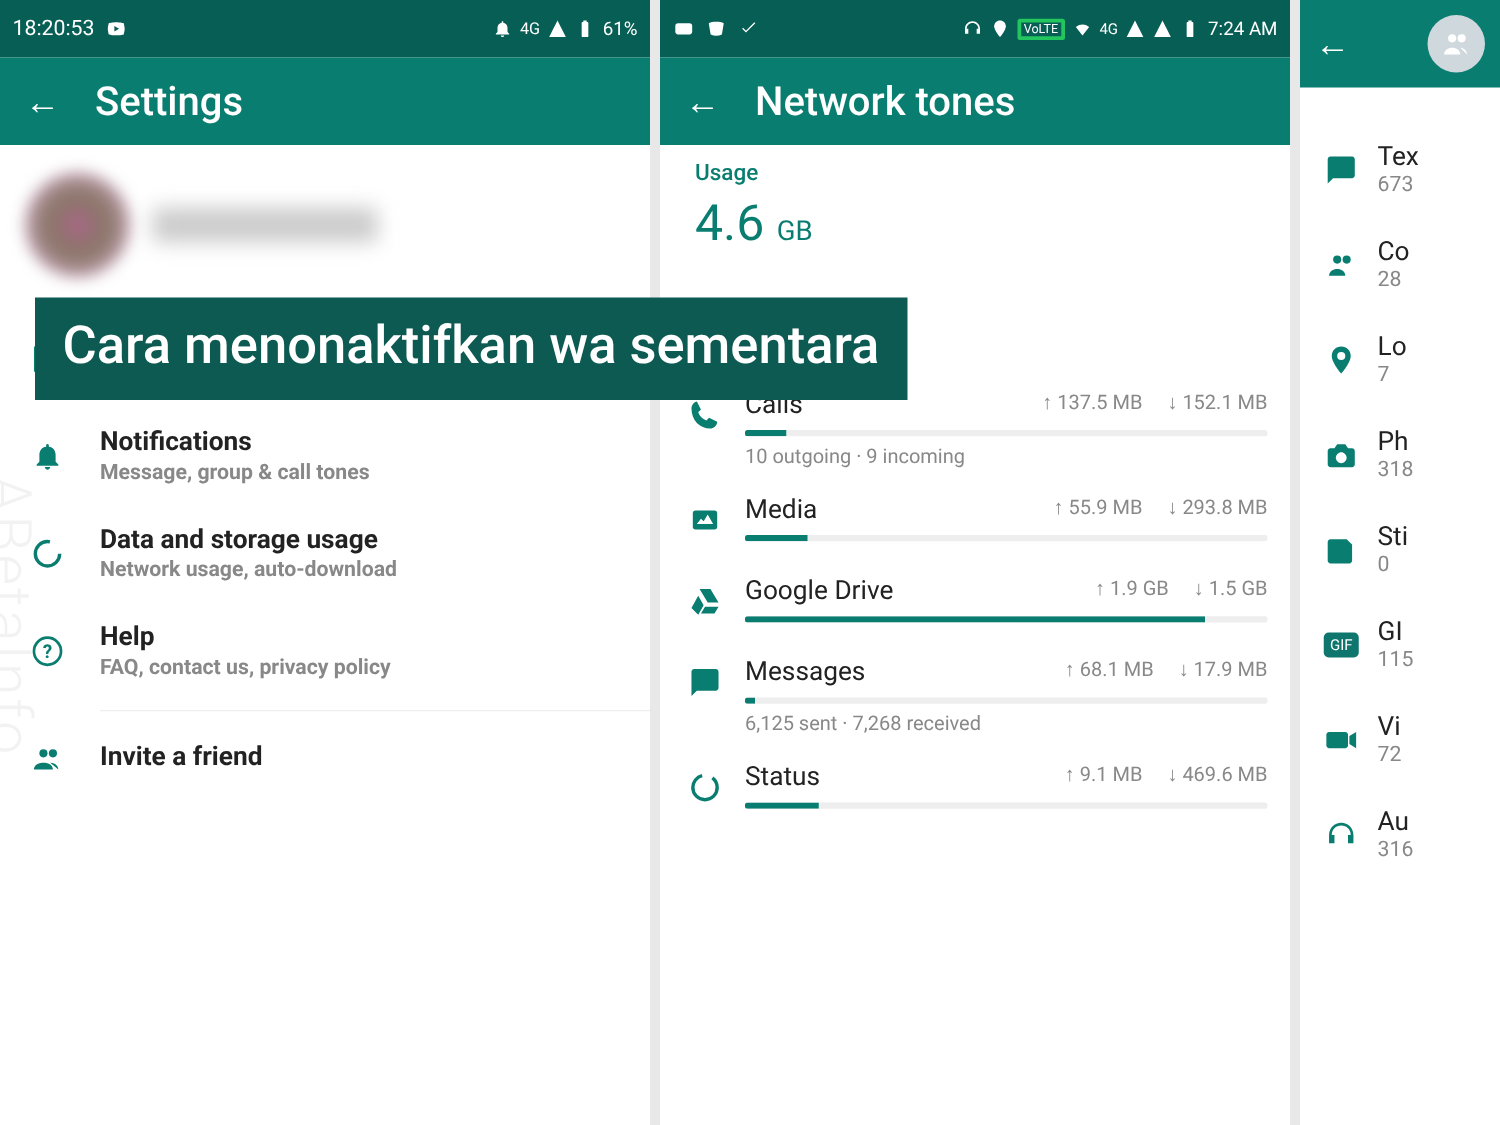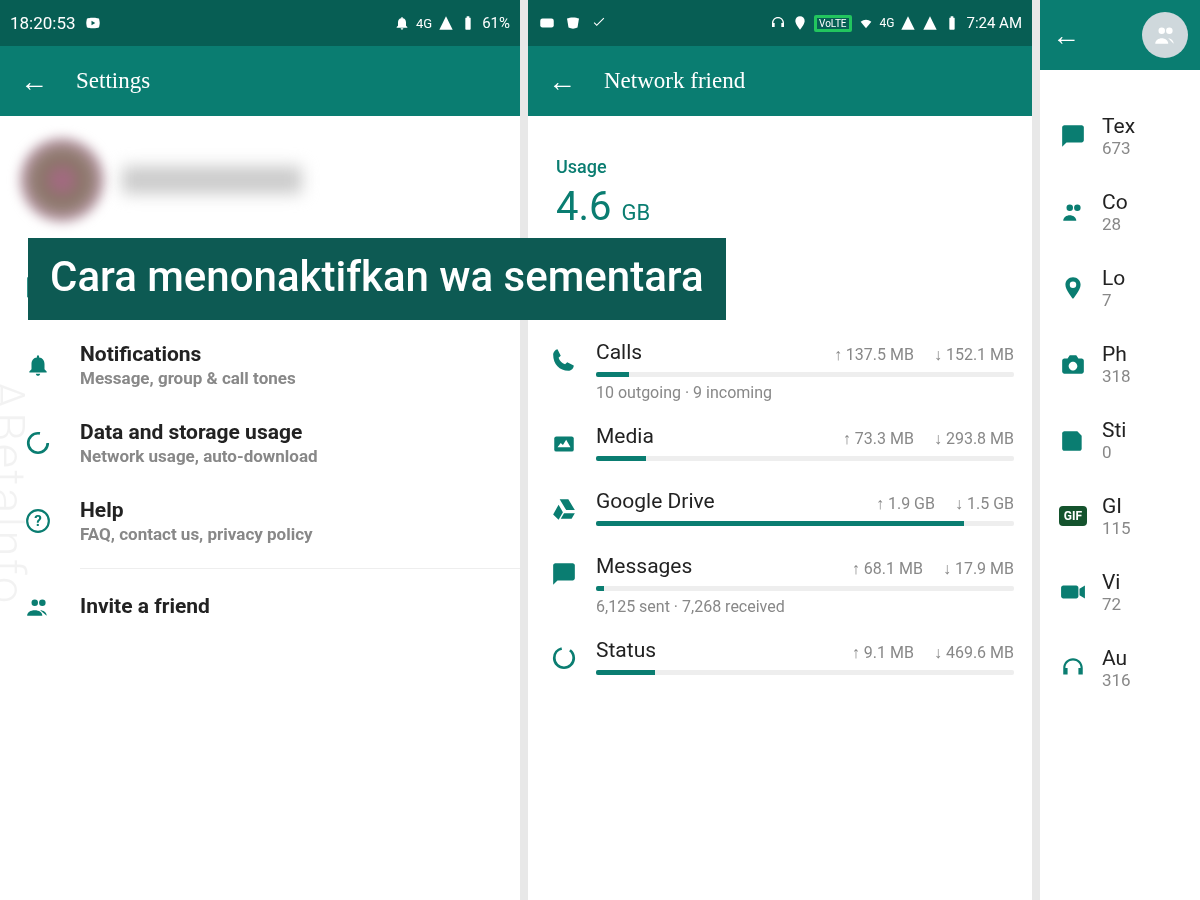--- a/index.html
+++ b/index.html
@@ -7,53 +7,53 @@
 .phone { position: absolute; top: 0; background: #fff; height: 900px; }
 .phone-1 { left: 0; width: 520px; }
 .phone-2 { left: 528px; width: 504px; }
 .phone-3 { left: 1040px; width: 160px; }
 .status-bar { height: 46px; background: #075e54; color: #fff; display: flex; align-items: center; justify-content: space-between; padding: 0 10px; font-size: 17px; }
 .status-left { display: flex; gap: 8px; align-items: center; }
 .status-right { display: flex; gap: 6px; align-items: center; font-size: 15px; }
 .status-right .ico { width: 16px; height: 16px; fill: #fff; }
 .app-bar { height: 70px; background: #0a7d71; color: #fff; display: flex; align-items: center; padding: 0 20px; gap: 28px; }
 .app-bar .back { font-size: 28px; cursor: pointer; }
-.app-bar .title { font-size: 23px; font-weight: 500; font-family: Liberation Serif, serif; }
+.app-bar .title { font-size: 32px; font-weight: 500; }
 .profile-row { display: flex; align-items: center; padding: 22px 20px 26px; gap: 18px; }
 .avatar-blur { width: 84px; height: 84px; border-radius: 50%; background: radial-gradient(circle,#a68 0%,#876 40%,#b9a 70%,#ddd 100%); filter: blur(6px); }
 .name-blur { width: 180px; height: 28px; background: #ccc; filter: blur(8px); border-radius: 4px; }
 .list { padding: 0; font-weight: bold; }
 .list-item { display: flex; align-items: center; padding: 16px 20px 16px 24px; gap: 28px; cursor: pointer; }
 .list-icon { width: 28px; height: 28px; display: flex; align-items: center; justify-content: center; color: #0a7d71; flex-shrink: 0; }
 .list-icon svg { width: 26px; height: 26px; fill: #0a7d71; }
 .list-text .primary { font-size: 21px; color: #222; margin-bottom: 2px; }
 .list-text .secondary { font-size: 17px; color: #888; }
 .divider { height: 1px; background: #eee; margin: 8px 0 8px 80px; }
 .overlay-banner { position: absolute; left: 28px; top: 238px; background: #0d5a53; color: #fff; padding: 14px 22px 18px; font-size: 42px; font-weight: 500; line-height: 1.18; z-index: 50; }
-.usage-block { padding: 40px 22px 4px 28px; }
+.usage-block { padding: 12px 22px 4px 28px; }
 .usage-label { color: #0a7d71; font-size: 18px; font-weight: 500; margin-bottom: 6px; }
 .usage-value { font-size: 40px; color: #0a7d71; }
 .usage-value .unit { font-size: 22px; }
 .usage-sub { color: #888; font-size: 18px; margin-top: 38px; line-height: 1.4; }
 .usage-row { display: flex; padding: 10px 18px 12px 22px; gap: 18px; align-items: flex-start; }
 .usage-row .list-icon { margin-top: 6px; }
 .usage-content { flex: 1; }
-.usage-head { display: flex; justify-content: space-between; align-items: flex-end; }
+.usage-head { display: flex; justify-content: space-between; align-items: flex-start; }
 .usage-head .name { font-size: 21px; color: #222; }
 .usage-stats { font-size: 16px; color: #888; display: flex; gap: 20px; }
 .usage-bar { height: 5px; background: #eee; border-radius: 2px; margin: 8px 0 6px; position: relative; overflow: hidden; }
 .usage-bar-fill { height: 100%; background: #0a7d71; }
 .usage-detail { font-size: 16px; color: #888; }
 .p3-row { display: flex; align-items: center; gap: 16px; padding: 16px 0 16px 20px; }
 .p3-row .list-icon { width: 26px; }
 .p3-text .primary { font-size: 21px; color: #222; }
 .p3-text .secondary { font-size: 17px; color: #888; }
 .group-avatar { width: 46px; height: 46px; border-radius: 50%; background: #cfd8dc; display: flex; align-items: center; justify-content: center; margin-left: auto; }
 .group-avatar svg { width: 26px; height: 26px; fill: #fff; }
-.gif-badge { background: #14532d; color: #fff; font-size: 12px; font-weight: 700; padding: 3px 5px; border-radius: 4px; }
+.gif-badge { background: #0f766e; color: #fff; font-size: 12px; font-weight: 400; padding: 3px 5px; border-radius: 4px; }
 .watermark { position: absolute; color: rgba(0,0,0,0.05); font-size: 48px; font-weight: 300; transform: rotate(90deg); transform-origin: left top; pointer-events: none; letter-spacing: 2px; }
 </style>
 </head>
 <body>
 
 <div class="phone phone-1">
   <div class="status-bar">
     <div class="status-left">
       <span>18:20:53</span>
       <svg class="ico" viewBox="0 0 24 24" style="fill:#fff;width:18px">
@@ -177,21 +177,21 @@
           <path d="M2 22h20L12 2z"></path>
         </svg>
       <svg class="ico" viewBox="0 0 24 24">
           <path d="M15 4h-1V2h-4v2H9c-1 0-1 1-1 1v16c0 1 1 1 1 1h6c1 0 1-1 1-1V5c0 0 0-1-1-1z"></path>
         </svg>
       <span>7:24 AM</span>
     </div>
   </div>
   <div class="app-bar">
     <span class="back">←</span>
-    <span class="title">Network friend</span>
+    <span class="title">Network tones</span>
   </div>
   <div class="usage-block">
     <div class="usage-label">Usage</div>
     <div class="usage-value"><span>4.6</span> <span class="unit">GB</span></div>
     <div class="usage-sub"><span>Received</span><br><span>.4 GB</span></div>
   </div>
   <div style="margin-top:8px">
     <div class="usage-row">
       <div class="list-icon">
           <svg viewBox="0 0 24 24">
@@ -216,21 +216,21 @@
       <div class="list-icon">
           <svg viewBox="0 0 24 24">
             <rect x="3" y="5" width="18" height="14" rx="2"></rect>
             <path fill="#fff" d="M6 15l3-4 2 2 3-5 4 7z"></path>
           </svg>
         </div>
       <div class="usage-content">
         <div class="usage-head">
             <span class="name">Media</span>
             <span class="usage-stats">
-              <span>↑ <span>73.3 MB</span></span>
+              <span>↑ <span>55.9 MB</span></span>
               <span>↓ <span>293.8 MB</span></span>
             </span>
           </div>
         <div class="usage-bar">
             <div class="usage-bar-fill" style="width:12%"></div>
           </div>
       </div>
     </div>
     <div class="usage-row">
       <div class="list-icon">

